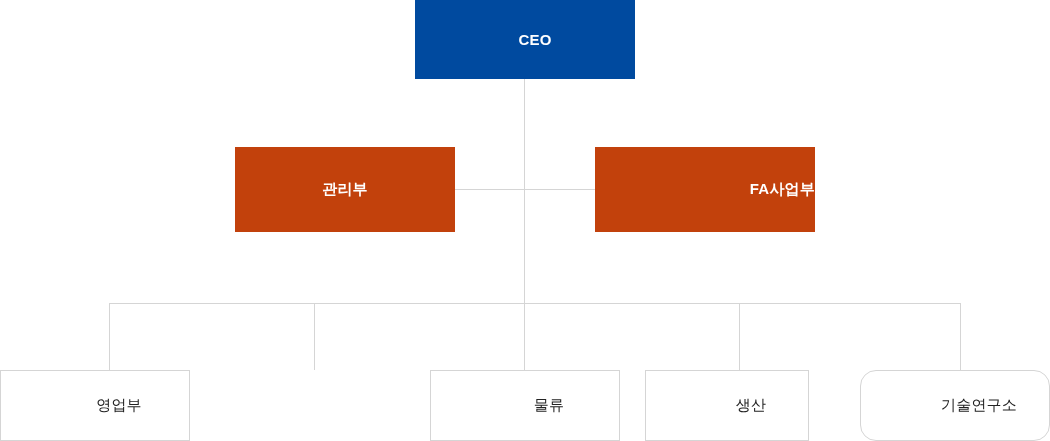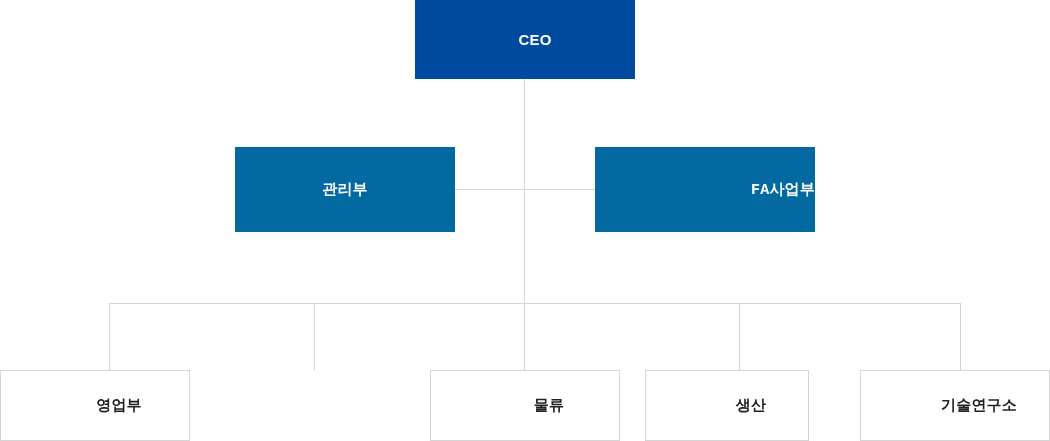--- a/index.html
+++ b/index.html
@@ -26,29 +26,28 @@
     font-size: 15px;
     font-weight: bold;
     letter-spacing: 0.2px;
   }
   .node-ceo {
     background: #004a9f;
     color: #ffffff;
     padding-left: 20px;
   }
   .node-dept {
-    background: #0369a1;
+    background: #c2410c;
     color: #ffffff;
-    font-family: Liberation Mono, monospace;
   }
   .node-team {
     background: #ffffff;
     color: #222222;
     border: 1px solid #d5d5d5;
-    font-weight: bold;
+    font-weight: normal;
     padding-left: 48px;
   }
   .connector {
     position: absolute;
     background: #d5d5d5;
   }
   .v-line { width: 1px; }
   .h-line { height: 1px; }
 </style>
 </head>
@@ -82,17 +81,17 @@
 
   <div class="node node-team" style="left:0px; top:370px; width:190px; height:71px;">
     <span>영업부</span>
   </div>
   <div class="node node-team" style="left:430px; top:370px; width:190px; height:71px;justify-content:center;">
     <span>물류</span>
   </div>
   <div class="node node-team" style="left:645px; top:370px; width:164px; height:71px;">
     <span>생산</span>
   </div>
-  <div class="node node-team" style="left:860px; top:370px; width:190px; height:71px;">
+  <div class="node node-team" style="left:860px; top:370px; width:190px; height:71px;border-radius:16px;">
     <span>기술연구소</span>
   </div>
 
 </div>
 
 </body></html>

